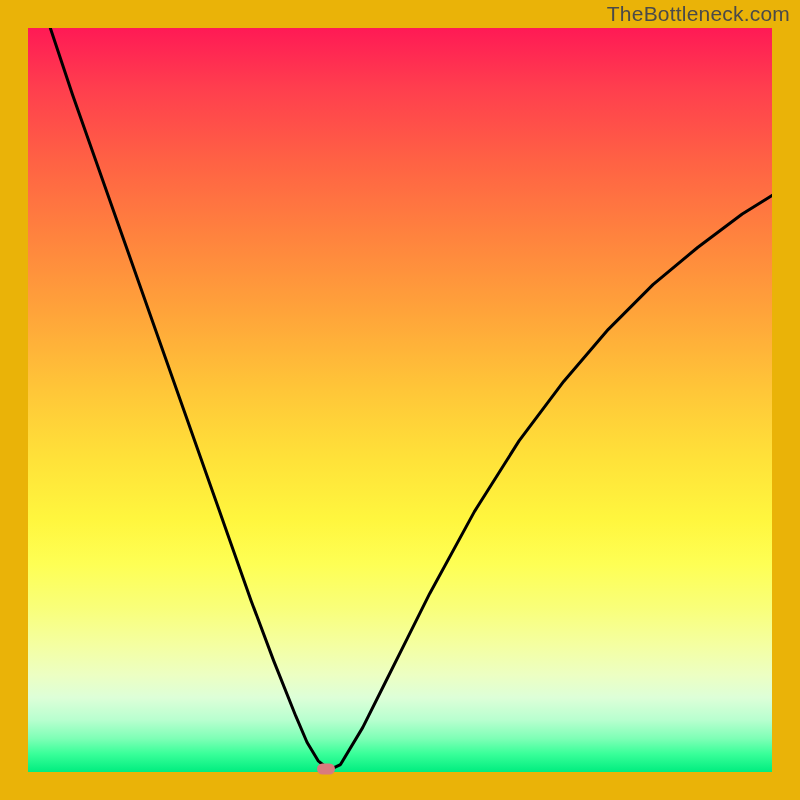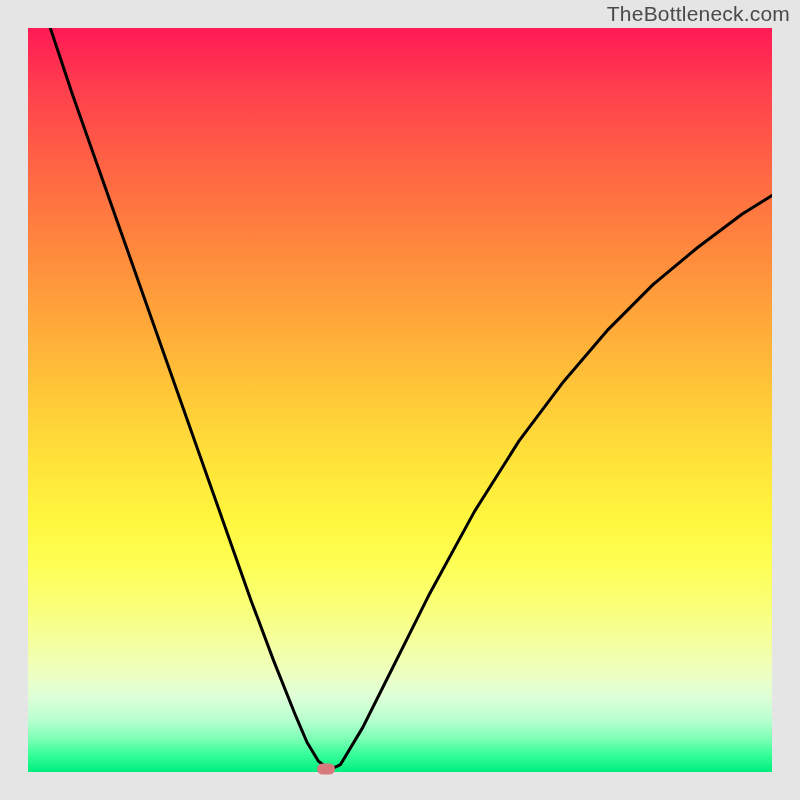--- a/index.html
+++ b/index.html
@@ -8,21 +8,21 @@
     width: 800px;
     height: 800px;
     background: #000;
     font-family: Arial, Helvetica, sans-serif;
     overflow: hidden;
   }
   .frame {
     position: relative;
     width: 800px;
     height: 800px;
-    background: #e5e5e5;
+    background: #eab308;
   }
   .plot {
     position: absolute;
     left: 28px;
     top: 28px;
     width: 744px;
     height: 744px;
     background: linear-gradient(to bottom,
       #ff1a55 0%,
       #ff3e4e 8%,

